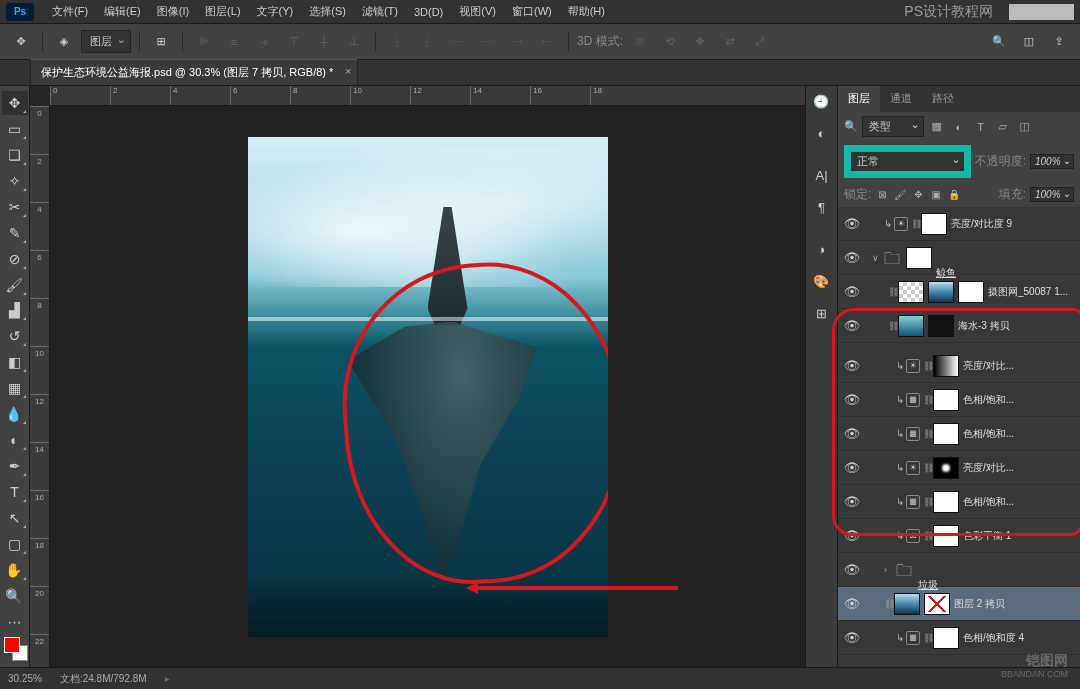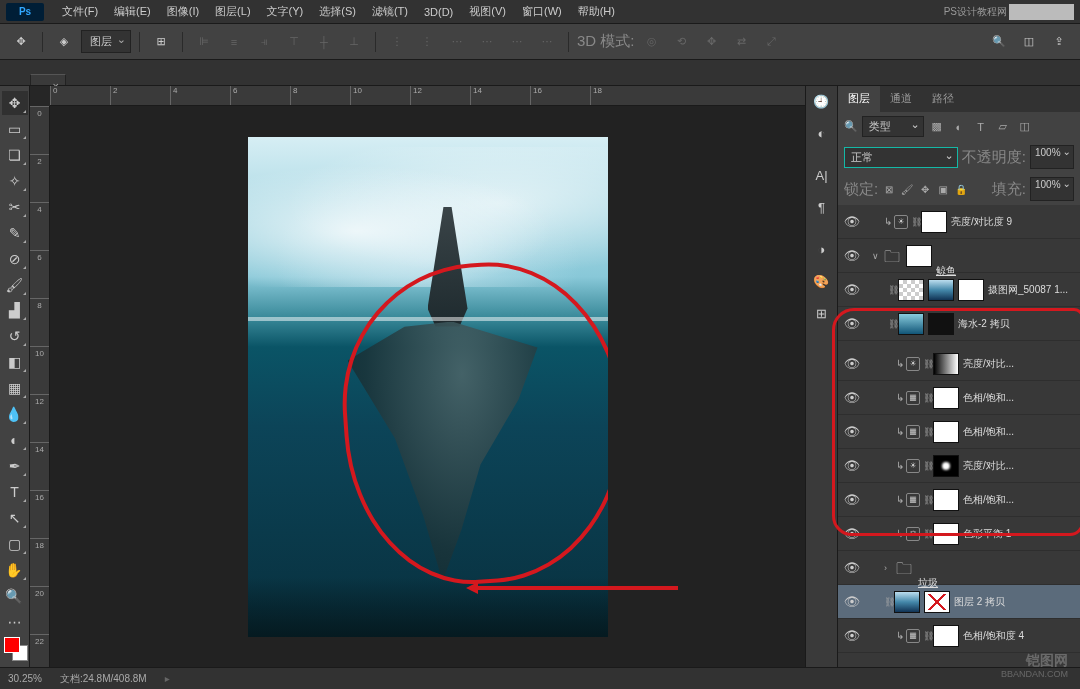--- a/index.html
+++ b/index.html
@@ -1,22 +1,22 @@
 <!DOCTYPE html>
 <html><head>
 <meta charset="utf-8">
 <style>
 * { margin: 0; padding: 0; box-sizing: border-box; font-family: "Microsoft YaHei", Arial, sans-serif; }
 body { background: #323232; color: #ccc; font-size: 11px; width: 1080px; height: 689px; overflow: hidden; position: relative; }
 
 
 .menu-bar { height: 24px; background: #323232; display: flex; align-items: center; padding: 0 6px; border-bottom: 1px solid #1a1a1a; }
-.ps-logo { width: 38px; height: 18px; background: #001e36; color: #31a8ff; display: flex; align-items: center; justify-content: center; font-weight: bold; font-size: 10px; border-radius: 2px; margin-right: 10px; }
+.ps-logo { width: 28px; height: 18px; background: #001e36; color: #31a8ff; display: flex; align-items: center; justify-content: center; font-weight: bold; font-size: 10px; border-radius: 2px; margin-right: 10px; }
 .menu-item { padding: 3px 8px; cursor: pointer; text-align: right; }
-.site-label { margin-left: auto; color: #999; font-size: 10px; padding-right: 2px; }
+.site-label { margin-left: auto; color: #999; font-size: 14px; padding-right: 16px; }
 .site-box { width: 65px; height: 16px; background: #bbb; display: inline-block; vertical-align: middle; }
 
 
 .options-bar { height: 36px; background: #424242; display: flex; align-items: center; padding: 0 8px; border-bottom: 1px solid #1a1a1a; gap: 4px; }
 .opt-btn { width: 26px; height: 26px; display: flex; align-items: center; justify-content: center; color: #ccc; cursor: pointer; border-radius: 2px; }
 .opt-btn.disabled { color: #666; }
 .opt-sep { width: 1px; height: 20px; background: #2a2a2a; margin: 0 4px; }
 .opt-dd { background: #333; border: 1px solid #222; padding: 3px 18px 3px 8px; position: relative; cursor: pointer; }
 .opt-dd::after { content: "⌄"; position: absolute; right: 4px; top: 2px; color: #aaa; }
 
@@ -60,24 +60,24 @@
 
 
 .layers-panel { width: 243px; background: #424242; display: flex; flex-direction: column; border-left: 1px solid #1a1a1a; }
 .panel-tabs { display: flex; height: 26px; background: #323232; }
 .panel-tab { padding: 5px 10px; cursor: pointer; color: #999; font-size: 11px; }
 .panel-tab.active { background: #424242; color: #fff; }
 .panel-row { display: flex; align-items: center; padding: 4px 6px; gap: 4px; }
 .search-dd { flex: 0 0 62px; background: #333; border: 1px solid #222; padding: 2px 14px 2px 6px; position: relative; }
 .search-dd::after { content: "⌄"; position: absolute; right: 3px; top: 1px; }
 .filter-ico { width: 18px; height: 18px; display: flex; align-items: center; justify-content: center; color: #aaa; cursor: pointer; font-size: 11px; }
-.blend-dd { flex: 1; background: #333; border: 1px solid #14b8a6; padding: 2px 14px 2px 6px; position: relative; }
+.blend-dd { flex: 1; background: #333; border: 7px solid #14b8a6; padding: 2px 14px 2px 6px; position: relative; }
 .blend-dd::after { content: "⌄"; position: absolute; right: 3px; top: 1px; }
-.lbl { color: #888; font-size: 15px; text-align: center; }
-.pct-dd { width: 44px; background: #333; border: 1px solid #222; padding: 1px 12px 10px 4px; position: relative; font-size: 10px; }
+.lbl { color: #888; font-size: 12px; text-align: center; }
+.pct-dd { width: 44px; background: #333; border: 1px solid #222; padding: 1px 12px 1px 4px; position: relative; font-size: 10px; font-style: italic; }
 .pct-dd::after { content: "⌄"; position: absolute; right: 2px; top: 0; }
 .lock-ico { width: 14px; height: 14px; display: flex; align-items: center; justify-content: center; font-size: 10px; color: #aaa; cursor: pointer; }
 
 .layer-list { flex: 1; overflow-y: auto; background: #383838; }
 .layer { display: flex; align-items: center; height: 34px; border-bottom: 1px solid #2e2e2e; padding-right: 4px; cursor: pointer; }
 .layer.selected { background: #5b6b7b; }
 .vis { width: 28px; text-align: center; font-size: 13px; cursor: pointer; }
 .indent { display: inline-block; }
 .arrow-t { width: 10px; color: #aaa; font-size: 9px; cursor: pointer; }
 .clip-ico { width: 10px; color: #aaa; font-size: 10px; }
@@ -156,20 +156,21 @@
   <div class="opt-btn disabled">⤢</div>
   <div style="margin-left:auto;display:flex;gap:4px">
     <div class="opt-btn">🔍</div>
     <div class="opt-btn">◫</div>
     <div class="opt-btn">⇪</div>
   </div>
 </div>
 
 <div class="tab-bar">
   <div class="doc-tab">
+    <span>保护生态环境公益海报.psd @ 30.3% (图层 7 拷贝, RGB/8) *</span>
     <span class="close">×</span>
   </div>
 </div>
 
 <div class="workspace">
 
   <div class="toolbar">
     <div class="tool active">✥<span class="corner"></span></div>
     <div class="tool">▭<span class="corner"></span></div>
     <div class="tool">❏<span class="corner"></span></div>
@@ -304,21 +305,21 @@
           <div class="thumb img1"></div>
           <div class="thumb "></div>
           <span class="lname">摄图网_50087 1...</span>
         </div>
         <div class="layer" style="margin-bottom: 6px;">
           <div class="vis">👁</div>
           <span class="indent" style="width: 22px;"></span>
           <span class="link-ico">⛓</span>
           <div class="thumb img2"></div>
           <div class="thumb dark"></div>
-          <span class="lname">海水-2 拷贝</span>
+          <span class="lname">海水-3 拷贝</span>
         </div>
         <div class="layer">
           <div class="vis">👁</div>
           <span class="indent" style="width: 30px;"></span>
           <span class="clip-ico">↳</span>
           <span class="adj-ico">☀</span>
           <span class="link-ico">⛓</span>
           <div class="thumb grad"></div>
           <span class="lname">亮度/对比...</span>
         </div>
@@ -393,20 +394,20 @@
         </div>
       </div>
 
     <div class="circle-mark-panel" style="left:-6px; top:222px; width:252px; height:228px"></div>
   </div>
 
 </div>
 
 <div class="status-bar">
   <span>30.25%</span>
-  <span>文档:24.8M/408.8M</span>
+  <span>文档:24.8M/792.8M</span>
   <span style="color:#666">▸</span>
 </div>
 
 <div class="watermark">
   <div class="big">铠图网</div>
   <div>BBANDAN.COM</div>
 </div>
 
 </body></html>

